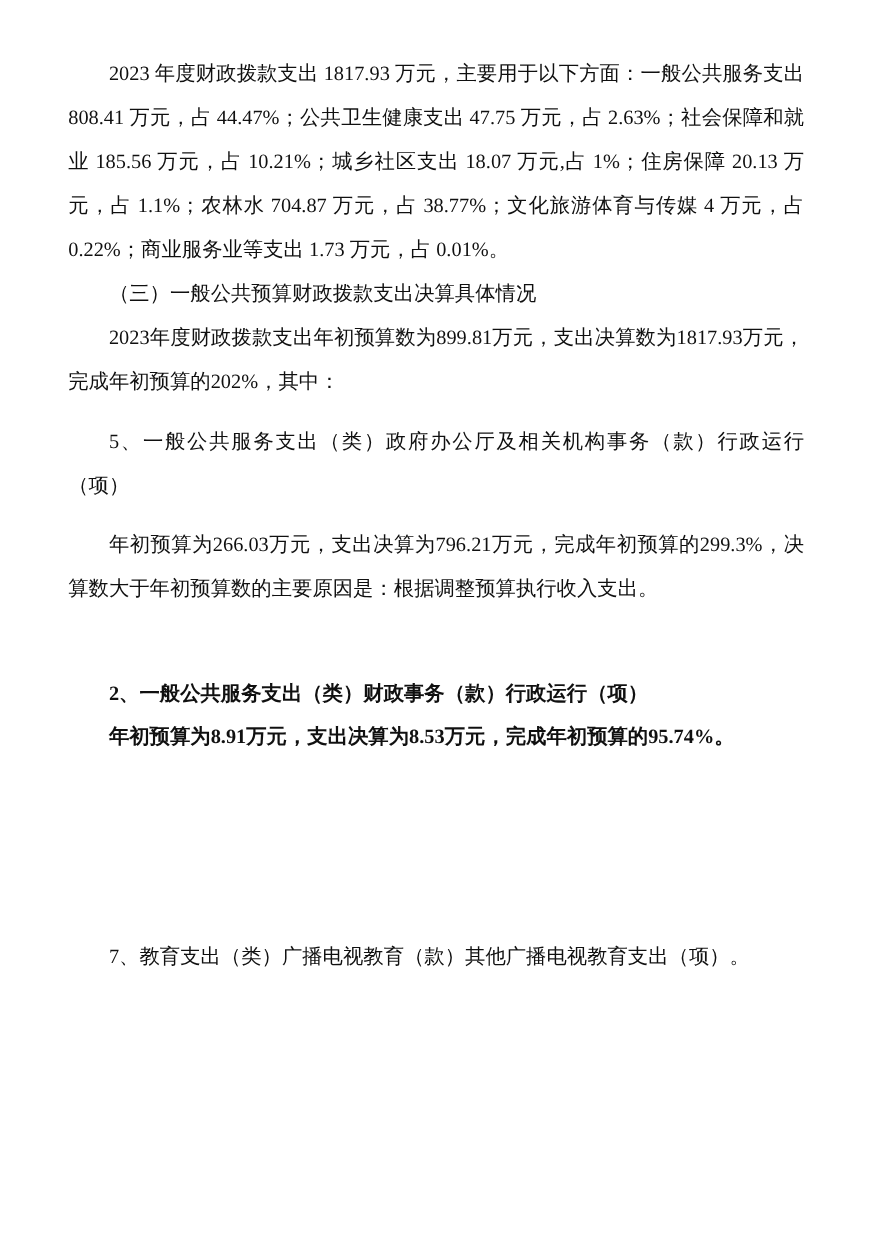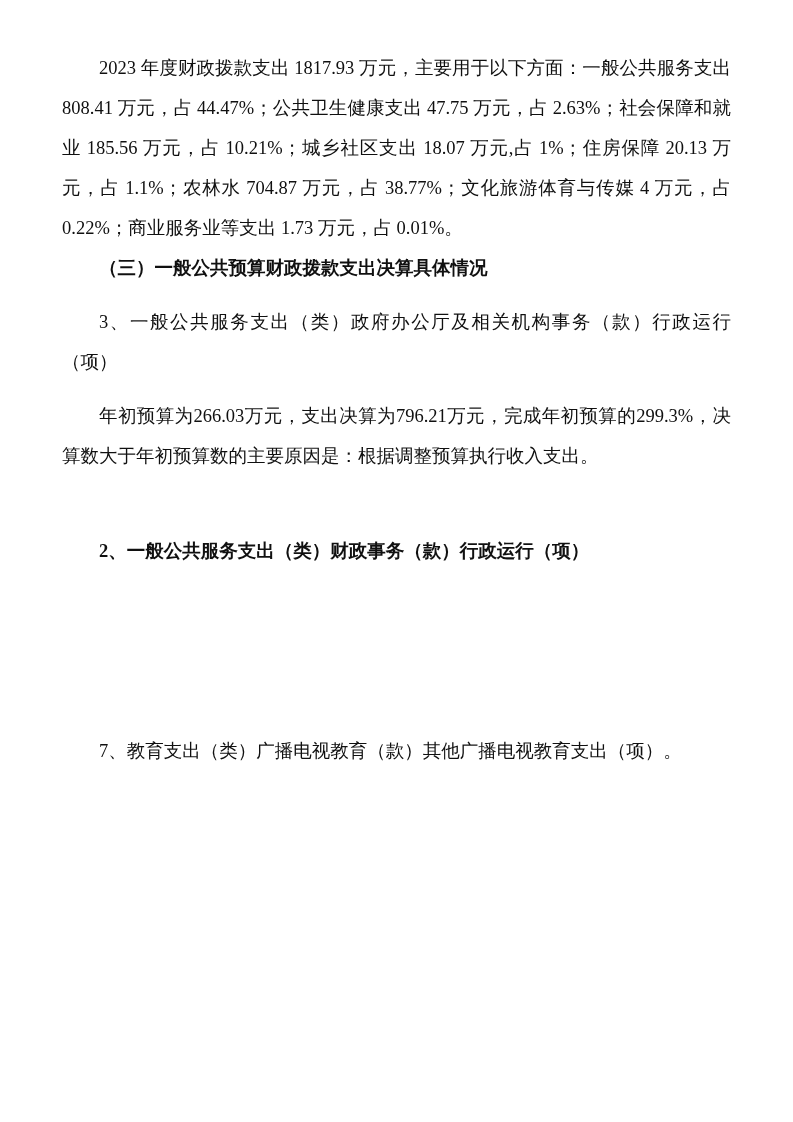--- a/index.html
+++ b/index.html
@@ -27,50 +27,52 @@
   }
   p {
     margin: 0;
     padding: 0;
   }
   .para {
     text-indent: 2em;
   }
   .heading {
     text-indent: 2em;
-    font-weight: bold;
+    font-weight: normal;
   }
   .gap-sm { height: 14px; }
   .gap-md { height: 34px; }
   .gap-lg { height: 56px; }
   .tight { line-height: 39px; font-weight: bold; }
 </style>
 </head>
 <body>
 
 <div class="page">
   <div class="doc-body">
 
     <p class="para">2023 年度财政拨款支出 1817.93 万元，主要用于以下方面：一般公共服务支出 808.41 万元，占 44.47%；公共卫生健康支出 47.75 万元，占 2.63%；社会保障和就业 185.56 万元，占 10.21%；城乡社区支出 18.07 万元,占 1%；住房保障 20.13 万元，占 1.1%；农林水 704.87 万元，占 38.77%；文化旅游体育与传媒 4 万元，占 0.22%；商业服务业等支出 1.73 万元，占 0.01%。</p>
 
     <p class="heading">（三）一般公共预算财政拨款支出决算具体情况</p>
 
+    <p class="para">2023年度财政拨款支出年初预算数为899.81万元，支出决算数为1817.93万元，完成年初预算的202%，其中：</p>
 
     <div class="gap-sm"></div>
 
-    <p class="para">3、一般公共服务支出（类）政府办公厅及相关机构事务（款）行政运行（项）</p>
+    <p class="para">5、一般公共服务支出（类）政府办公厅及相关机构事务（款）行政运行（项）</p>
 
     <div class="gap-sm"></div>
 
     <p class="para">年初预算为266.03万元，支出决算为796.21万元，完成年初预算的299.3%，决算数大于年初预算数的主要原因是：根据调整预算执行收入支出。</p>
 
     <div class="gap-lg"></div>
 
     <p class="para tight">2、一般公共服务支出（类）财政事务（款）行政运行（项）</p>
 
+    <p class="para tight">年初预算为8.91万元，支出决算为8.53万元，完成年初预算的95.74%。</p>
 
     <div class="gap-lg"></div>
 
 
     <div class="gap-sm"></div>
 
 
     <div class="gap-lg"></div>
     <div class="gap-md"></div>
 

